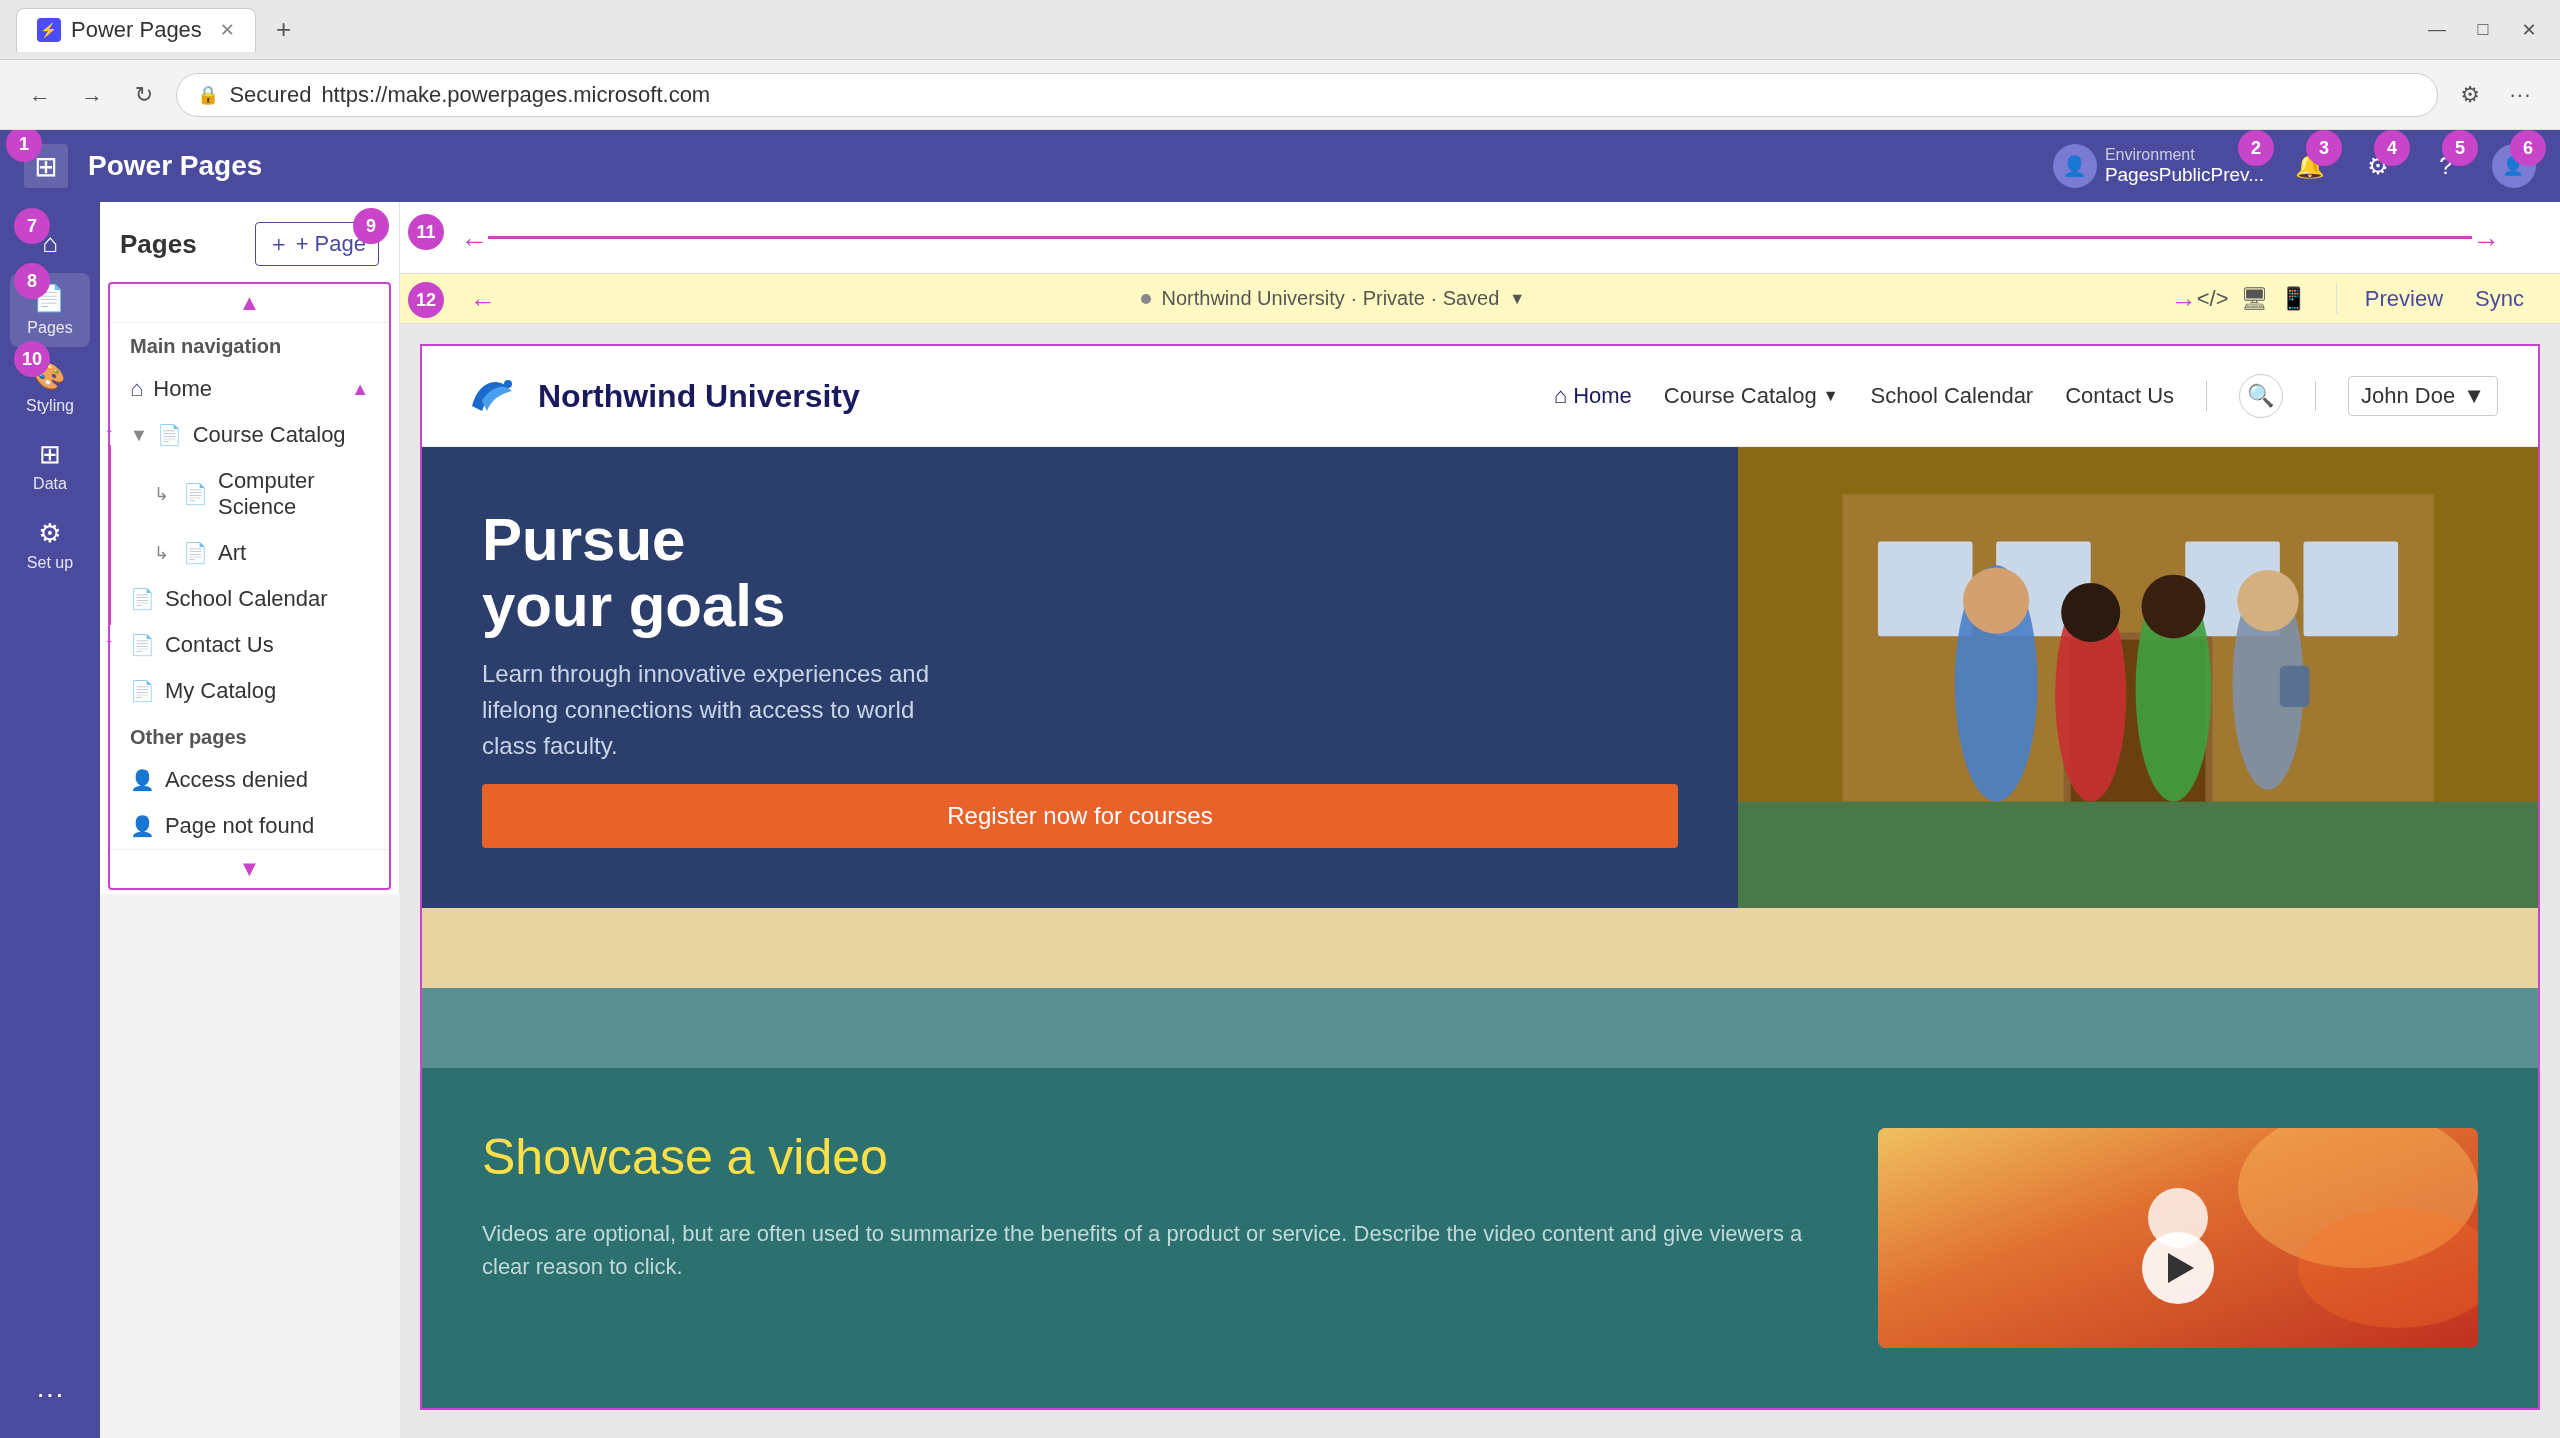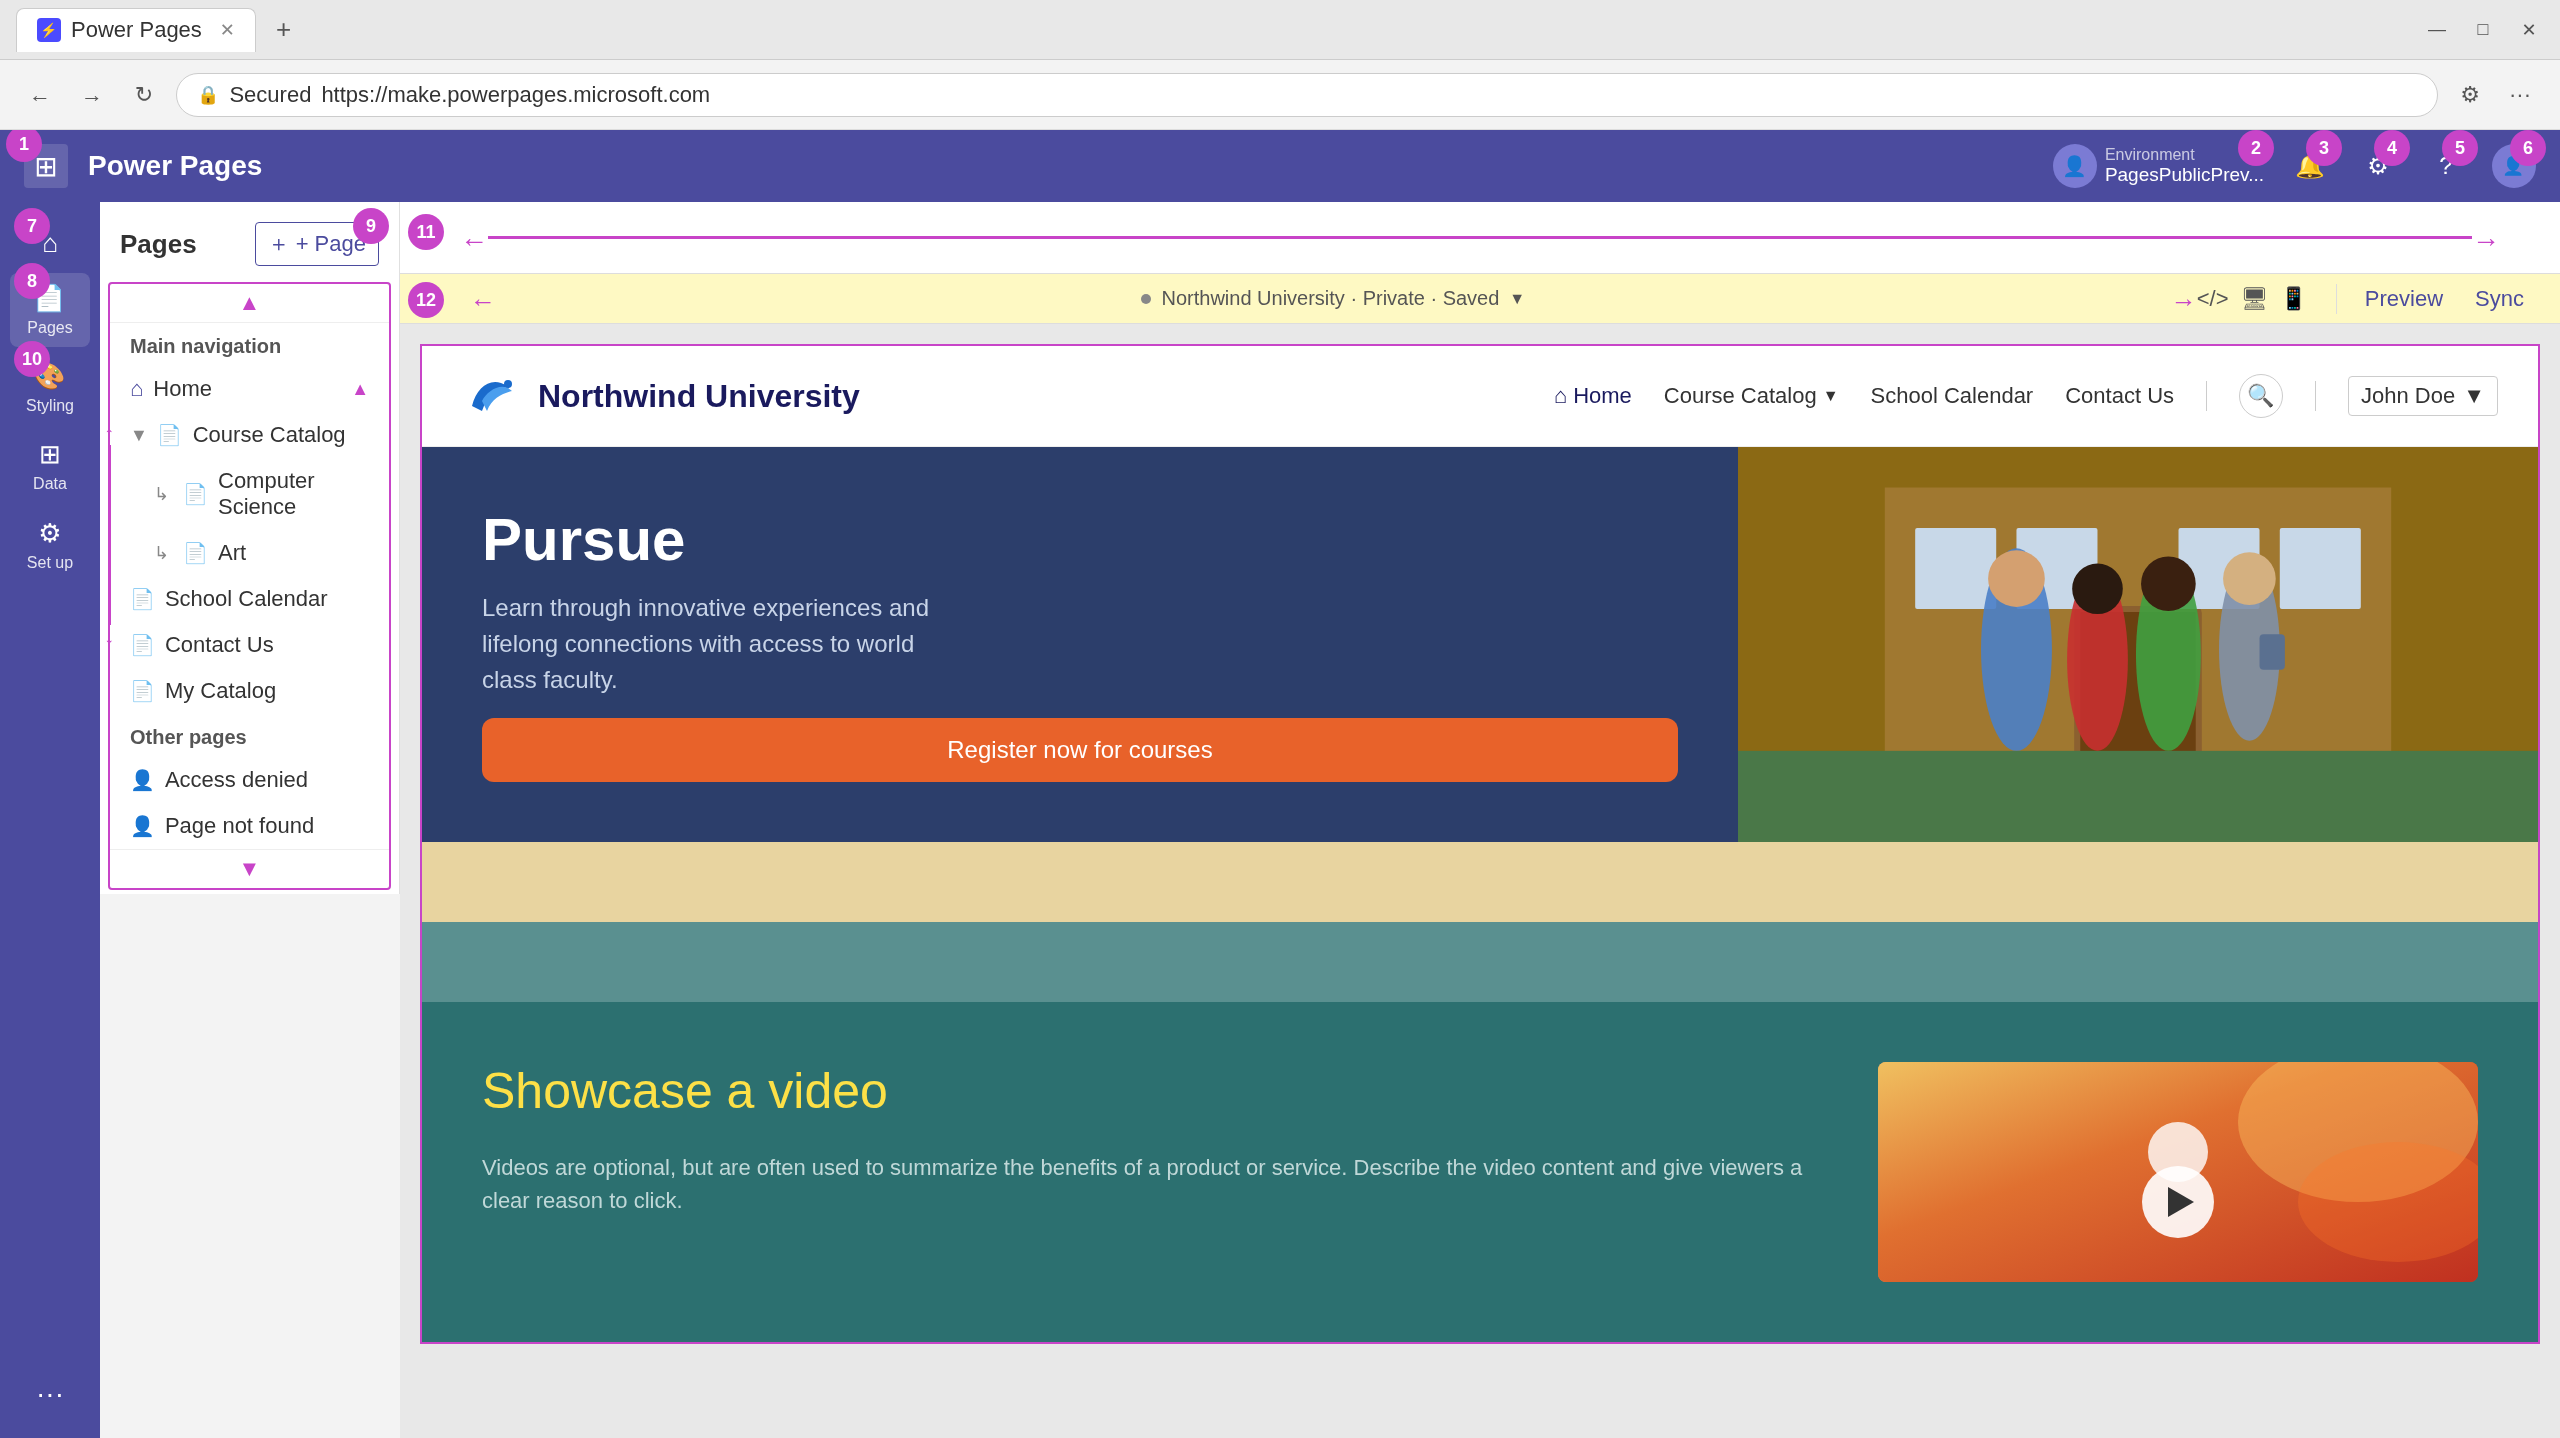--- a/index.html
+++ b/index.html
@@ -68,21 +68,21 @@
     .site-nav-divider { width: 1px; height: 30px; background: #ccc; }
     .search-icon-btn { width: 44px; height: 44px; border: 1px solid #ccc; border-radius: 50%; display: flex; align-items: center; justify-content: center; font-size: 22px; color: #555; cursor: pointer; }
     .user-btn { display: flex; align-items: flex-start; gap: 8px; font-size: 22px; color: #333; cursor: pointer; padding: 6px 12px; border: 1px solid #ccc; border-radius: 4px; }
 
     
     .hero-section { background: #2c3e6b; display: flex; min-height: 380px; }
     .hero-content { flex: 1; padding: 60px 60px; display: flex; flex-direction: column; justify-content: center; }
     .hero-title { font-size: 60px; font-weight: 700; color: white; line-height: 1.1; margin-bottom: 17px; }
     .hero-subtitle { font-size: 24px; color: #c8d4e8; line-height: 1.5; margin-bottom: 20px; max-width: 480px; }
     .hero-cta-text { font-size: 24px; font-weight: 700; color: white; margin-bottom: 32px; }
-    .hero-btn { background: #e8622a; color: white; border: none; padding: 18px 36px; font-size: 24px; border-radius: 12px; cursor: pointer; }
+    .hero-btn { background: #e8622a; color: white; border: none; padding: 18px 36px; font-size: 24px; border-radius: 4px; cursor: pointer; }
     .hero-image { width: 800px; overflow: hidden; }
 
     
     .color-band-1 { height: 80px; background: #e8d4a0; }
     .color-band-2 { height: 80px; background: #5a9090; }
 
     
     .showcase-section { background: #2c7070; padding: 60px; display: flex; gap: 40px; min-height: 280px; }
     .showcase-text { flex: 1; }
     .showcase-title { font-size: 50px; font-weight: 400; color: #fde047; margin-bottom: 31px; }
@@ -369,20 +369,21 @@
                   <span>John Doe</span>
                   <span>▼</span>
                 </div>
               </div>
             </div>
 
             <div class="hero-section">
               <div class="hero-content">
                 <div class="hero-title">
                   <span>Pursue</span><br>
+                  <span>your goals</span>
                 </div>
                 <p class="hero-subtitle">Learn through innovative experiences and lifelong connections with access to world class faculty.</p>
                 <button class="hero-btn">Register now for courses</button>
               </div>
               <div class="hero-image">
                 
                 <svg width="100%" height="100%" viewBox="0 0 800 390" preserveAspectRatio="xMidYMid slice">
 
                   <rect width="800" height="390" fill="#8b6914"></rect>
                   <rect x="150" y="40" width="500" height="300" fill="#a07830"></rect>

